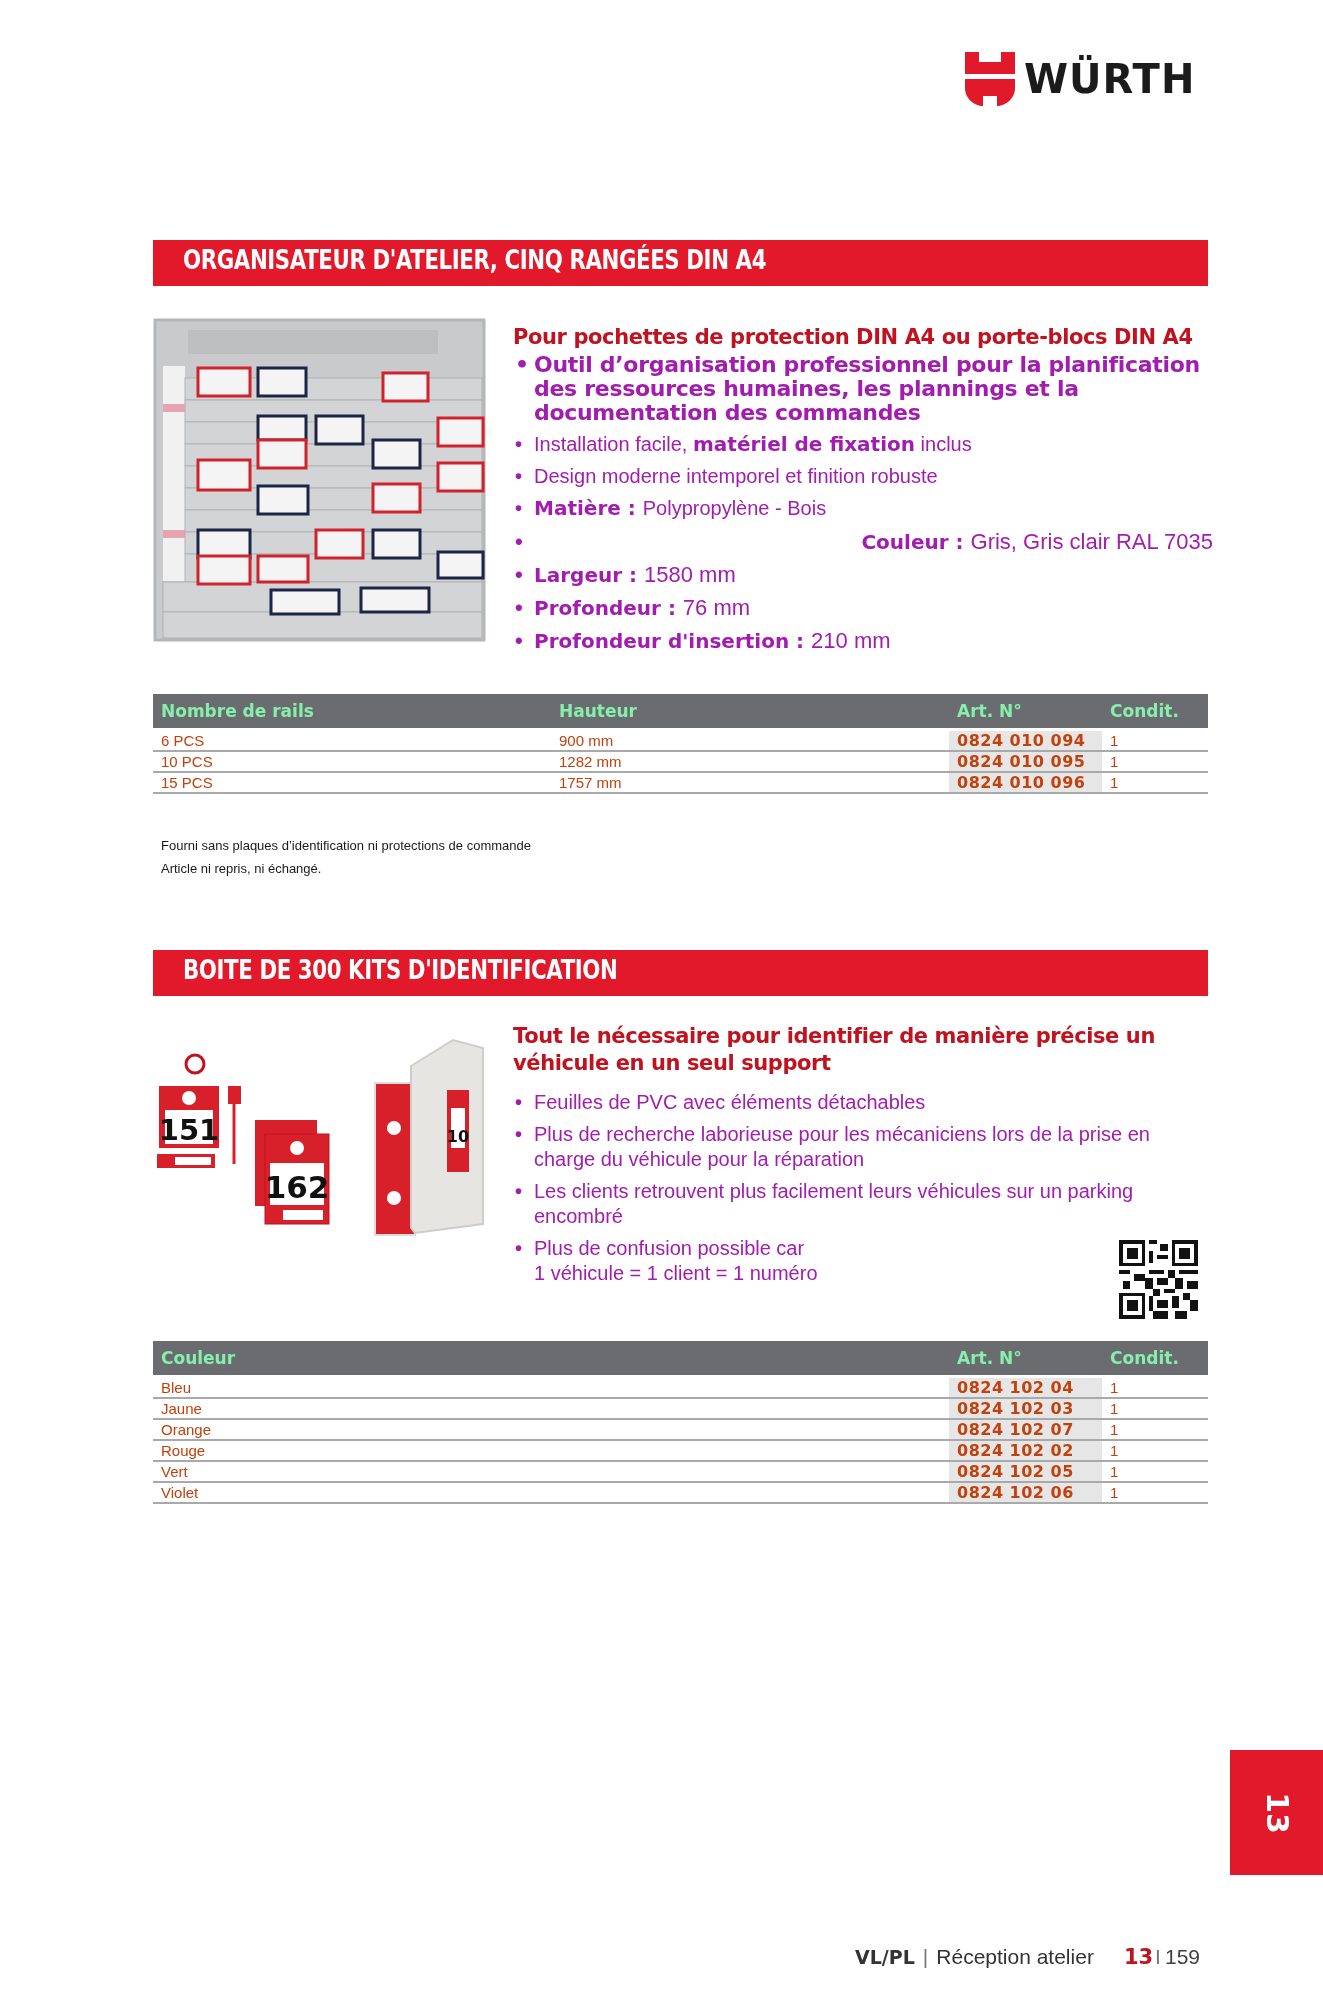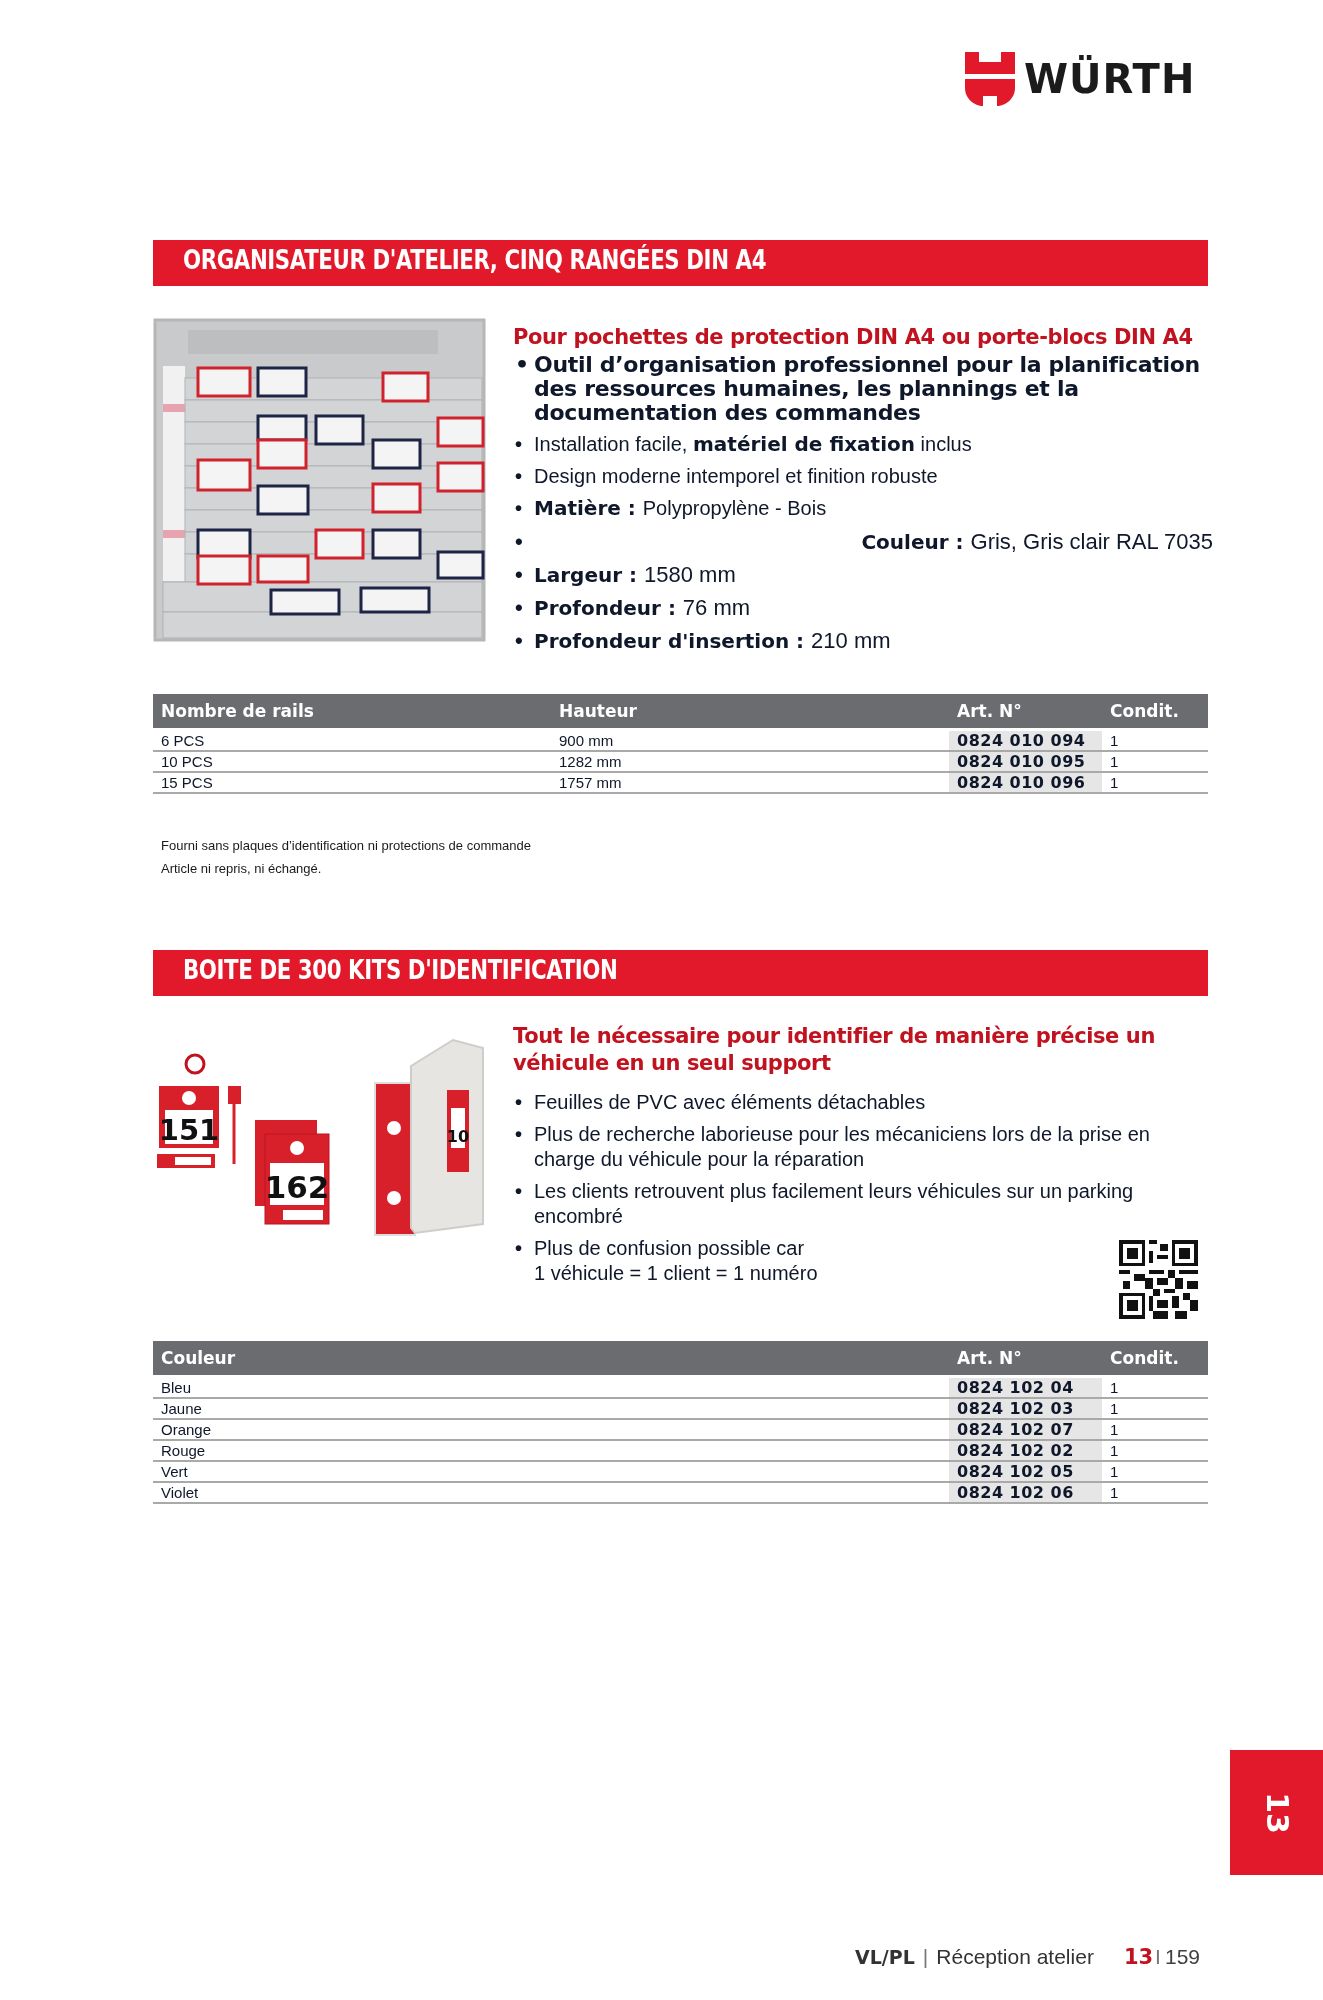--- a/index.html
+++ b/index.html
@@ -9,28 +9,28 @@
   .logo { position: absolute; left: 965px; top: 52px; display: flex; align-items: center; gap: 9px; }
   .logo-mark { width: 50px; height: 54px; position: relative; }
   .logo-word { font-family: "DejaVu Sans", sans-serif; font-weight: 900; font-size: 40px; letter-spacing: 1px; color: #1b1b1b; }
 
   .section-bar { position: absolute; left: 153px; width: 1055px; height: 46px; background: #e2192a; }
   .section-bar .title { position: absolute; left: 30px; top: 5px; color: #fff; font-family: "DejaVu Sans", sans-serif; font-weight: 700; font-size: 26px; letter-spacing: -0.5px; transform: scaleX(0.82); transform-origin: left center; white-space: nowrap; }
 
   .subtitle { position: absolute; color: #c1121f; font-family: "DejaVu Sans", sans-serif; font-weight: 700; font-size: 21px; line-height: 27px; letter-spacing: -0.4px; }
 
   ul.bullets { position: absolute; list-style: none; }
-  ul.bullets li { position: relative; padding-left: 21px; font-size: 20px; line-height: 25px; color: #0f172a; margin-bottom: 7px; font-family: "Liberation Sans", sans-serif; }
+  ul.bullets li { position: relative; padding-left: 21px; font-size: 20px; line-height: 25px; color: #a21caf; margin-bottom: 7px; font-family: "Liberation Sans", sans-serif; }
   ul.bullets li::before { content: "•"; position: absolute; left: 2px; top: 0; font-weight: 700; }
   ul.bullets li.big { font-family: "DejaVu Sans", sans-serif; font-weight: 700; font-size: 22px; line-height: 24px; letter-spacing: -0.3px; }
   ul.bullets b { font-family: "DejaVu Sans", sans-serif; font-weight: 700; }
 
   table.spec { position: absolute; left: 153px; width: 1055px; border-collapse: collapse; }
-  table.spec th { background: #6b6c6f; color: #ffffff; font-family: "DejaVu Sans", sans-serif; font-weight: 700; font-size: 17px; text-align: left; height: 35px; padding: 0 8px; border-bottom: 3px solid #fff; }
-  table.spec td { font-size: 15px; height: 16px; padding: 0 8px; border-bottom: 2px solid #a9a9a9; color: #0f172a; }
+  table.spec th { background: #6b6c6f; color: #86efac; font-family: "DejaVu Sans", sans-serif; font-weight: 700; font-size: 17px; text-align: left; height: 35px; padding: 0 8px; border-bottom: 3px solid #fff; }
+  table.spec td { font-size: 15px; height: 16px; padding: 0 8px; border-bottom: 2px solid #a9a9a9; color: #c2410c; }
   table.spec td.art { background: #e6e6e6; font-family: "DejaVu Sans", sans-serif; font-weight: 700; font-size: 16px; letter-spacing: 0.5px; }
 
   .note { position: absolute; left: 161px; font-size: 13px; line-height: 23px; color: #1a1a1a; }
 
   .img-box { position: absolute; }
   .qr { position: absolute; left: 1119px; top: 1240px; width: 79px; height: 79px; }
 
   .tab13 { position: absolute; left: 1230px; top: 1750px; width: 93px; height: 125px; background: #e2192a; }
   .tab13 span { position: absolute; left: 50%; top: 50%; transform: translate(-50%,-50%) rotate(90deg); color: #fff; font-family: "DejaVu Sans", sans-serif; font-weight: 700; font-size: 30px; }
 

